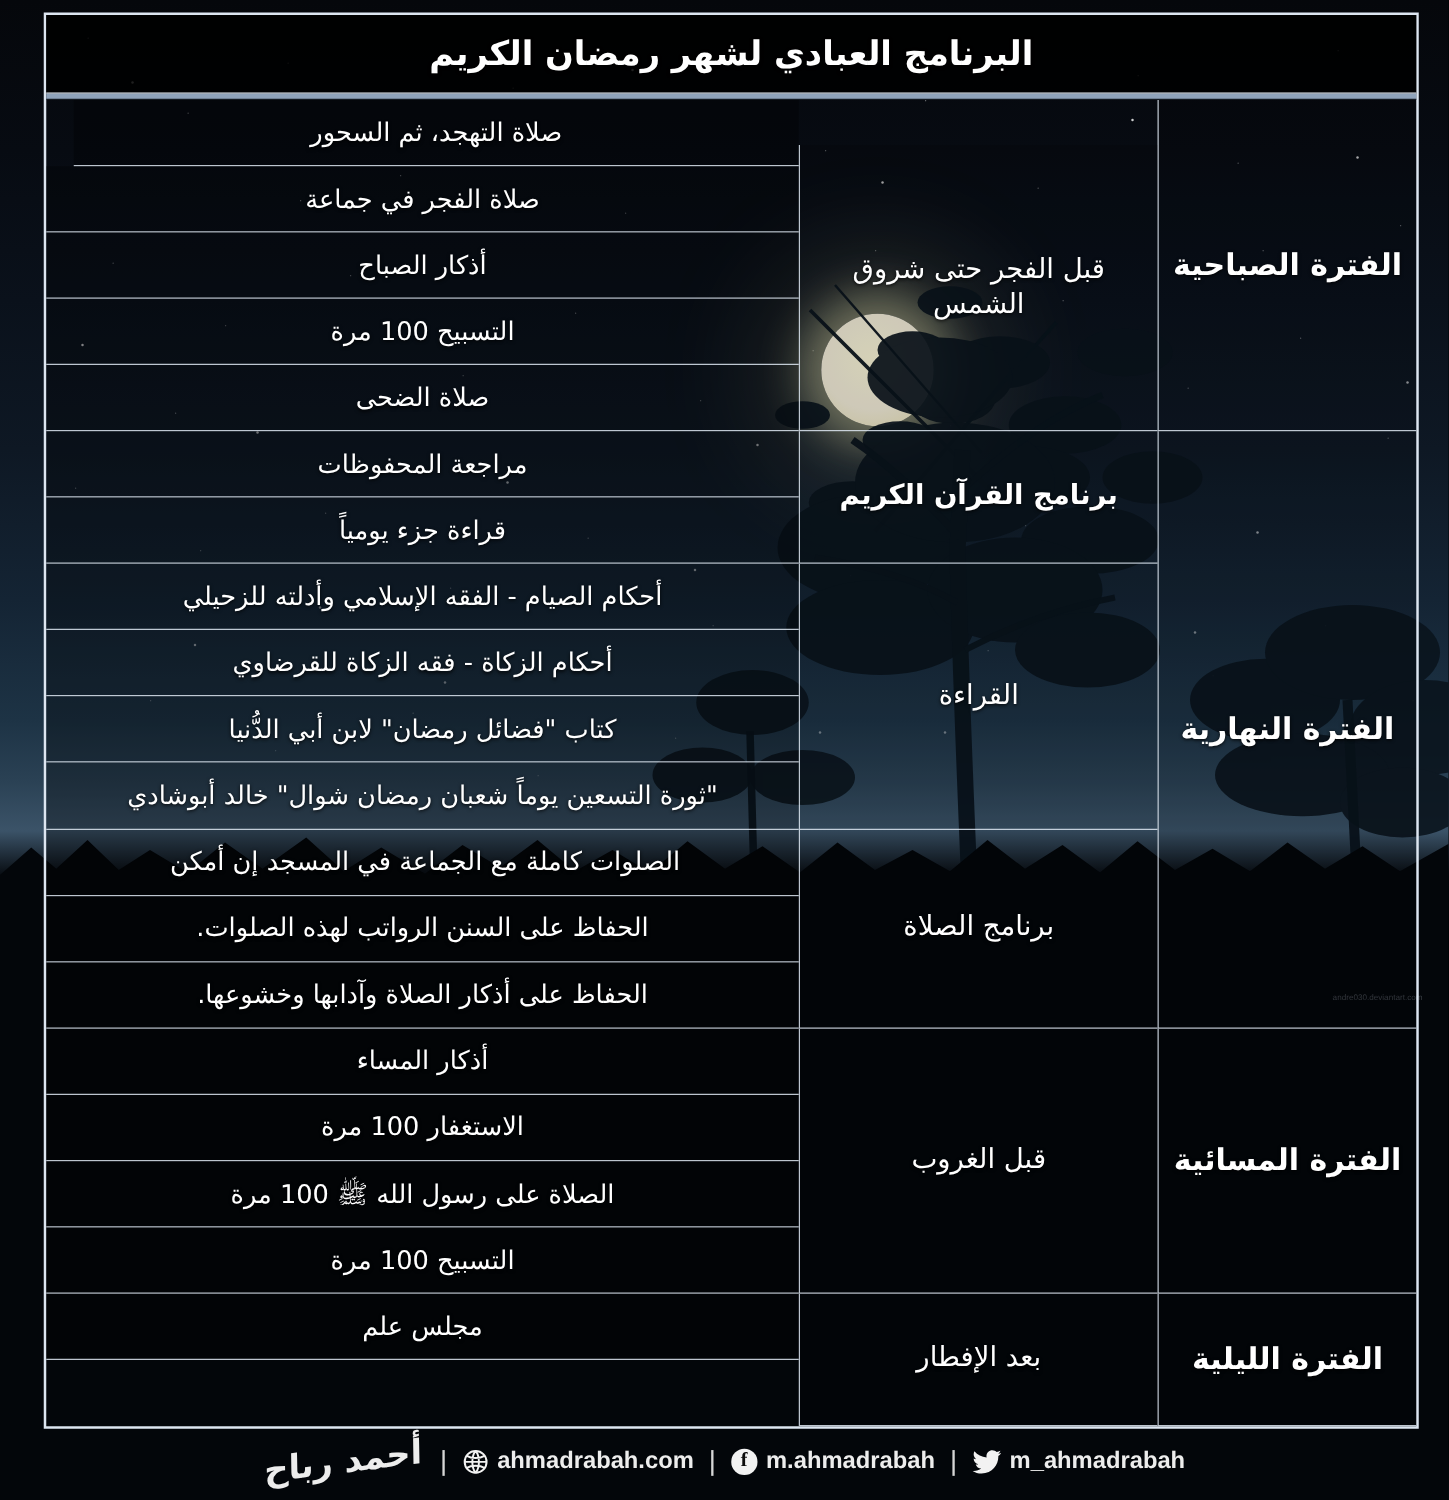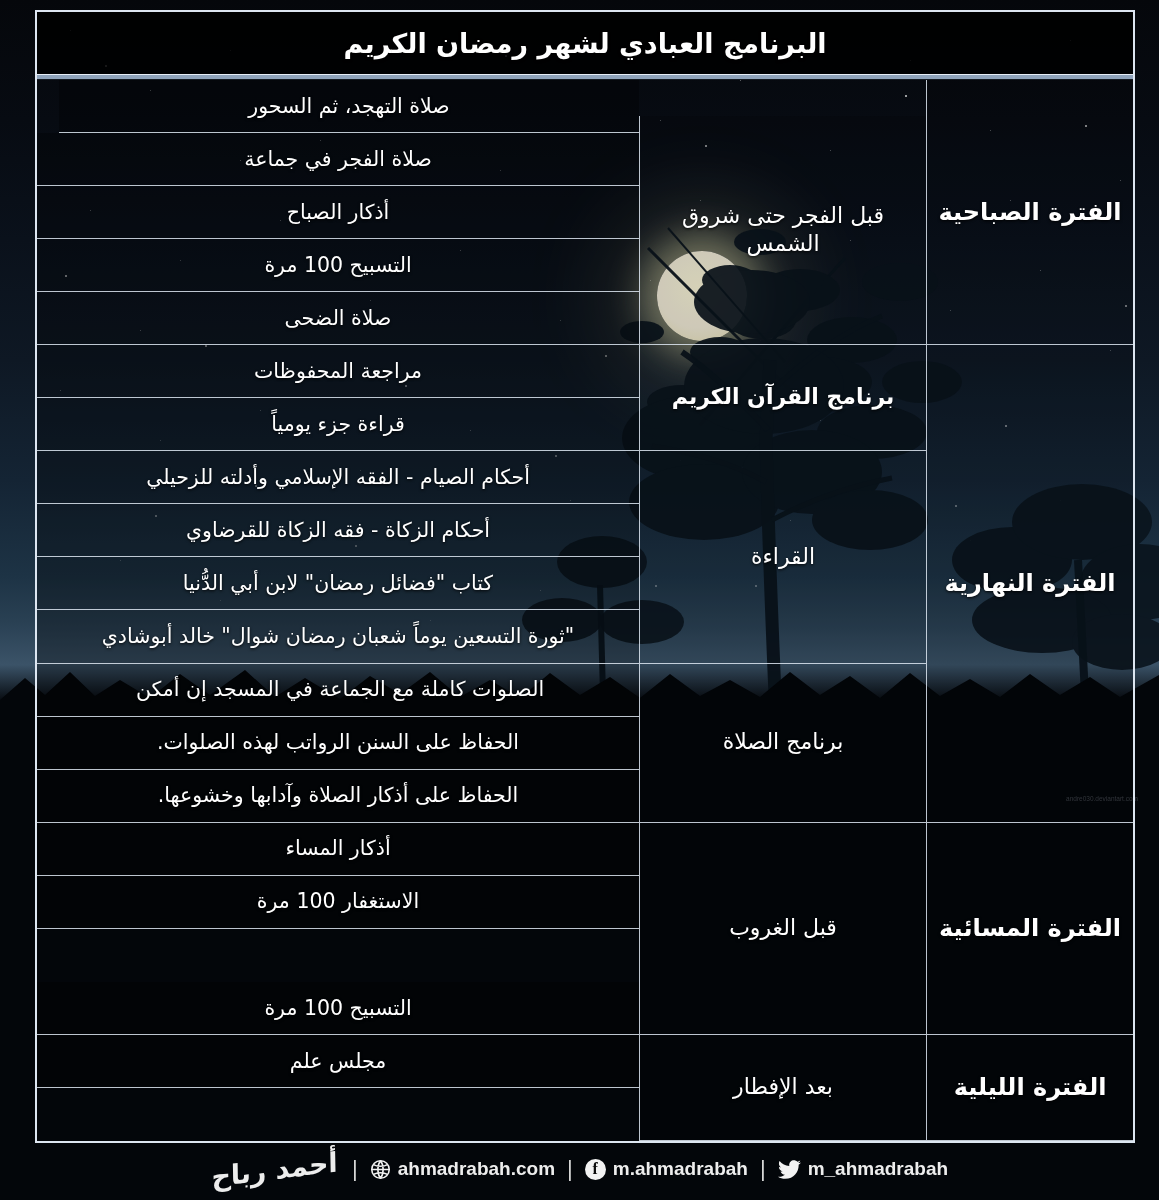--- a/index.html
+++ b/index.html
@@ -187,20 +187,21 @@
         <div class="cell activity-cell" style="grid-area: 10 / 3;">كتاب "فضائل رمضان" لابن أبي الدُّنيا</div>
         <div class="cell activity-cell" style="grid-area: 11 / 3;">"ثورة التسعين يوماً شعبان رمضان شوال" خالد أبوشادي</div>
         <div class="cell category-cell" style="grid-area: 12 / 2 / span 3;">برنامج الصلاة</div>
         <div class="cell activity-cell" style="grid-area: 12 / 3; padding-left: 20px;">الصلوات كاملة مع الجماعة في المسجد إن أمكن</div>
         <div class="cell activity-cell" style="grid-area: 13 / 3;">الحفاظ على السنن الرواتب لهذه الصلوات.</div>
         <div class="cell activity-cell" style="grid-area: 14 / 3;">الحفاظ على أذكار الصلاة وآدابها وخشوعها.</div>
         <div class="cell category-cell" style="grid-area: 15 / 2 / span 4;">قبل الغروب</div>
         <div class="cell period-cell" style="grid-area: 15 / 1 / span 4;">الفترة المسائية</div>
         <div class="cell activity-cell" style="grid-area: 15 / 3;">أذكار المساء</div>
         <div class="cell activity-cell" style="grid-area: 16 / 3;">الاستغفار 100 مرة</div>
+        <div class="cell activity-cell" style="grid-area: 17 / 3;">الصلاة على رسول الله ﷺ 100 مرة</div>
         <div class="cell activity-cell" style="grid-area: 18 / 3;">التسبيح 100 مرة</div>
         <div class="cell period-cell" style="grid-area: 19 / 1 / span 2;">الفترة الليلية</div>
         <div class="cell category-cell" style="grid-area: 19 / 2 / span 2;">بعد الإفطار</div>
         <div class="cell activity-cell" style="grid-area: 19 / 3;">مجلس علم</div>
       </div>
   </div>
 
   <div class="footer" dir="ltr">
     <span class="signature" dir="rtl">أحمد رباح</span>
     <span class="pipe">|</span>

